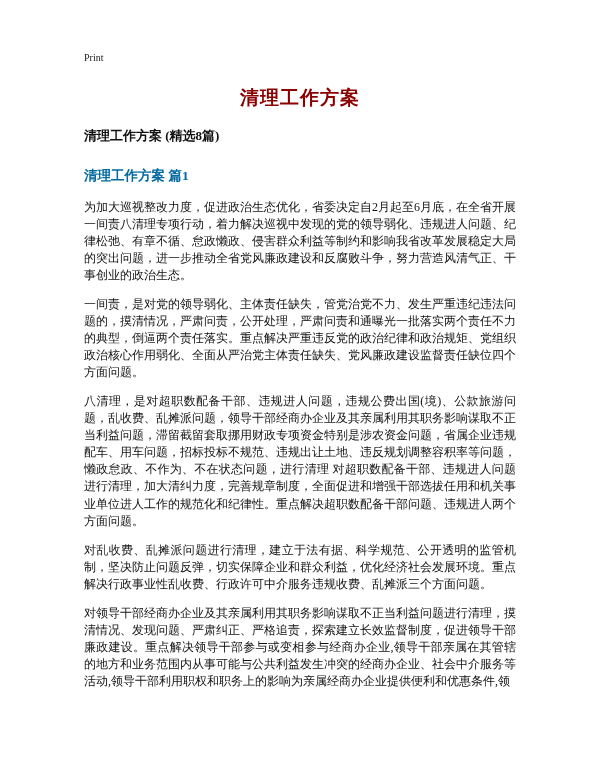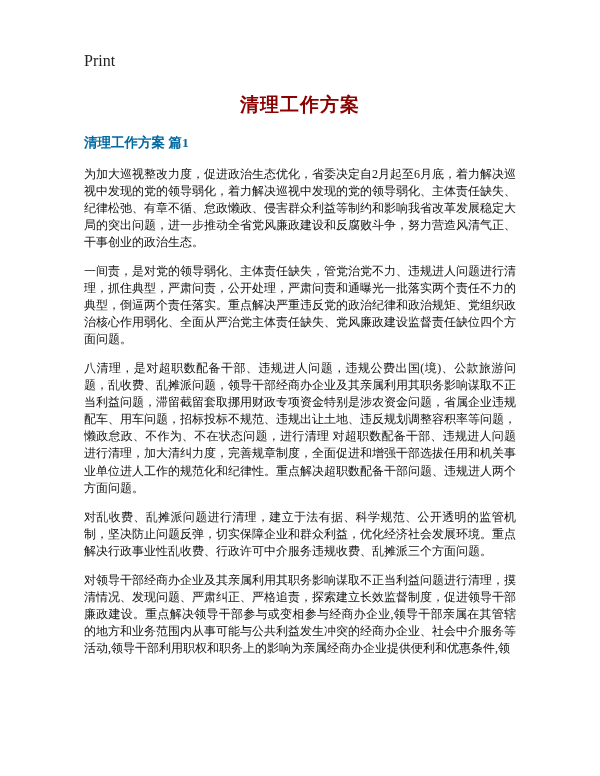--- a/index.html
+++ b/index.html
@@ -14,21 +14,21 @@
     font-family: "Liberation Serif", "DejaVu Serif", serif;
     color: #111111;
   }
   .page {
     box-sizing: border-box;
     width: 600px;
     height: 776px;
     padding: 52px 84px 20px 84px;
   }
   .print-label {
-    font-size: 16px;
+    font-size: 10px;
     color: #222222;
     margin-bottom: 22px;
   }
   .doc-title {
     text-align: center;
     font-size: 19px;
     font-weight: bold;
     color: #8b0000;
     margin: 0 0 16px 0;
     letter-spacing: 1px;
@@ -55,21 +55,22 @@
   }
 </style>
 </head>
 <body>
 
 <div class="page">
   <div class="print-label">Print</div>
 
   <h1 class="doc-title">清理工作方案</h1>
 
+  <div class="doc-subtitle">清理工作方案 (精选8篇)</div>
 
   <div class="section-heading">清理工作方案 篇1</div>
 
-  <p class="para">为加大巡视整改力度，促进政治生态优化，省委决定自2月起至6月底，着力解决巡视中发现的党的领导弱化，着力解决巡视中发现的党的领导弱化、主体责任缺失、纪律松弛、有章不循、怠政懒政、侵害群众利益等制约和影响我省改革发展稳定大局的突出问题，进一步推动全省党风廉政建设和反腐败斗争，努力营造风清气正、干事创业的政治生态。</p>
-  <p class="para">一间责，是对党的领导弱化、主体责任缺失，管党治党不力、违规进人问题进行清理，抓住典型，严肃问责，公开处理，严肃问责和通曝光一批落实两个责任不力的典型，倒逼两个责任落实。重点解决严重违反党的政治纪律和政治规矩、党组织政治核心作用弱化、全面从严治党主体责任缺失、党风廉政建设监督责任缺位四个方面问题。</p>
+  <p class="para">为加大巡视整改力度，促进政治生态优化，省委决定自2月起至6月底，在全省开展一间责八清理专项行动，着力解决巡视中发现的党的领导弱化、违规进人问题、纪律松弛、有章不循、怠政懒政、侵害群众利益等制约和影响我省改革发展稳定大局的突出问题，进一步推动全省党风廉政建设和反腐败斗争，努力营造风清气正、干事创业的政治生态。</p>
+  <p class="para">一间责，是对党的领导弱化、主体责任缺失，管党治党不力、发生严重违纪违法问题的，摸清情况，严肃问责，公开处理，严肃问责和通曝光一批落实两个责任不力的典型，倒逼两个责任落实。重点解决严重违反党的政治纪律和政治规矩、党组织政治核心作用弱化、全面从严治党主体责任缺失、党风廉政建设监督责任缺位四个方面问题。</p>
   <p class="para">八清理，是对超职数配备干部、违规进人问题，违规公费出国(境)、公款旅游问题，乱收费、乱摊派问题，领导干部经商办企业及其亲属利用其职务影响谋取不正当利益问题，滞留截留套取挪用财政专项资金特别是涉农资金问题，省属企业违规配车、用车问题，招标投标不规范、违规出让土地、违反规划调整容积率等问题，懒政怠政、不作为、不在状态问题，进行清理 对超职数配备干部、违规进人问题进行清理，加大清纠力度，完善规章制度，全面促进和增强干部选拔任用和机关事业单位进人工作的规范化和纪律性。重点解决超职数配备干部问题、违规进人两个方面问题。</p>
   <p class="para">对乱收费、乱摊派问题进行清理，建立于法有据、科学规范、公开透明的监管机制，坚决防止问题反弹，切实保障企业和群众利益，优化经济社会发展环境。重点解决行政事业性乱收费、行政许可中介服务违规收费、乱摊派三个方面问题。</p>
   <p class="para">对领导干部经商办企业及其亲属利用其职务影响谋取不正当利益问题进行清理，摸清情况、发现问题、严肃纠正、严格追责，探索建立长效监督制度，促进领导干部廉政建设。重点解决领导干部参与或变相参与经商办企业,领导干部亲属在其管辖的地方和业务范围内从事可能与公共利益发生冲突的经商办企业、社会中介服务等活动,领导干部利用职权和职务上的影响为亲属经商办企业提供便利和优惠条件,领</p>
 </div>
 
 </body></html>

